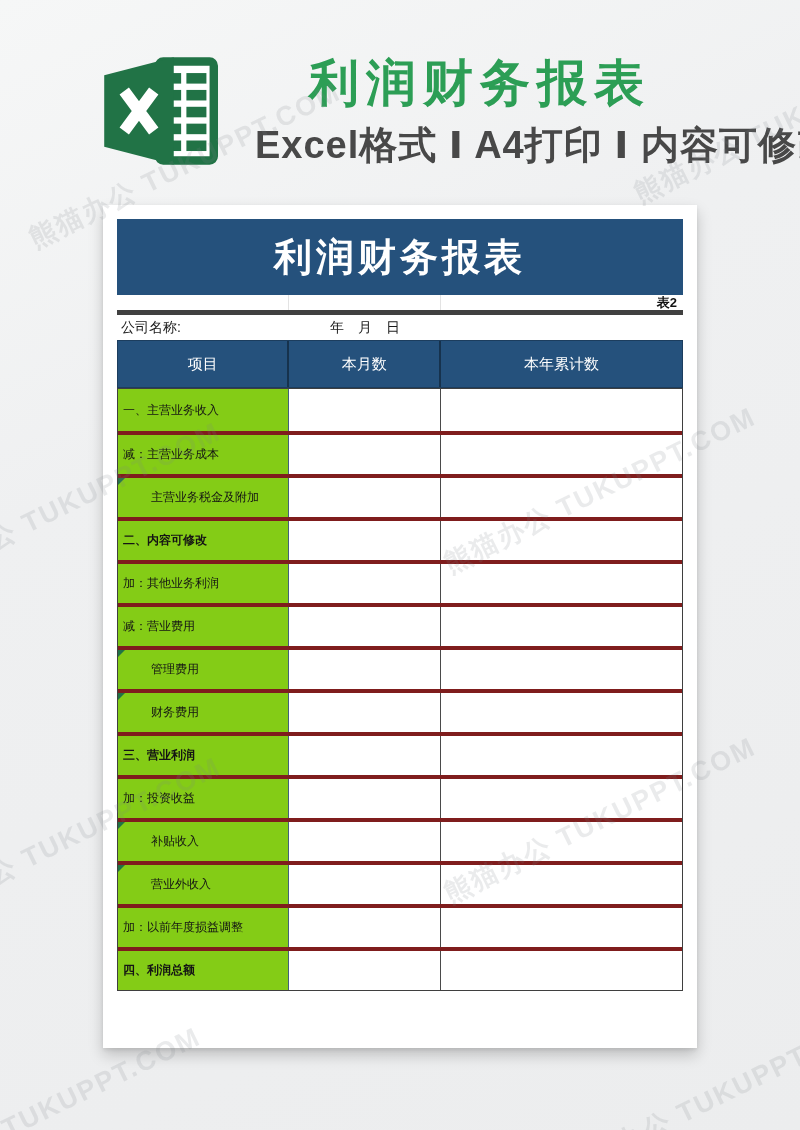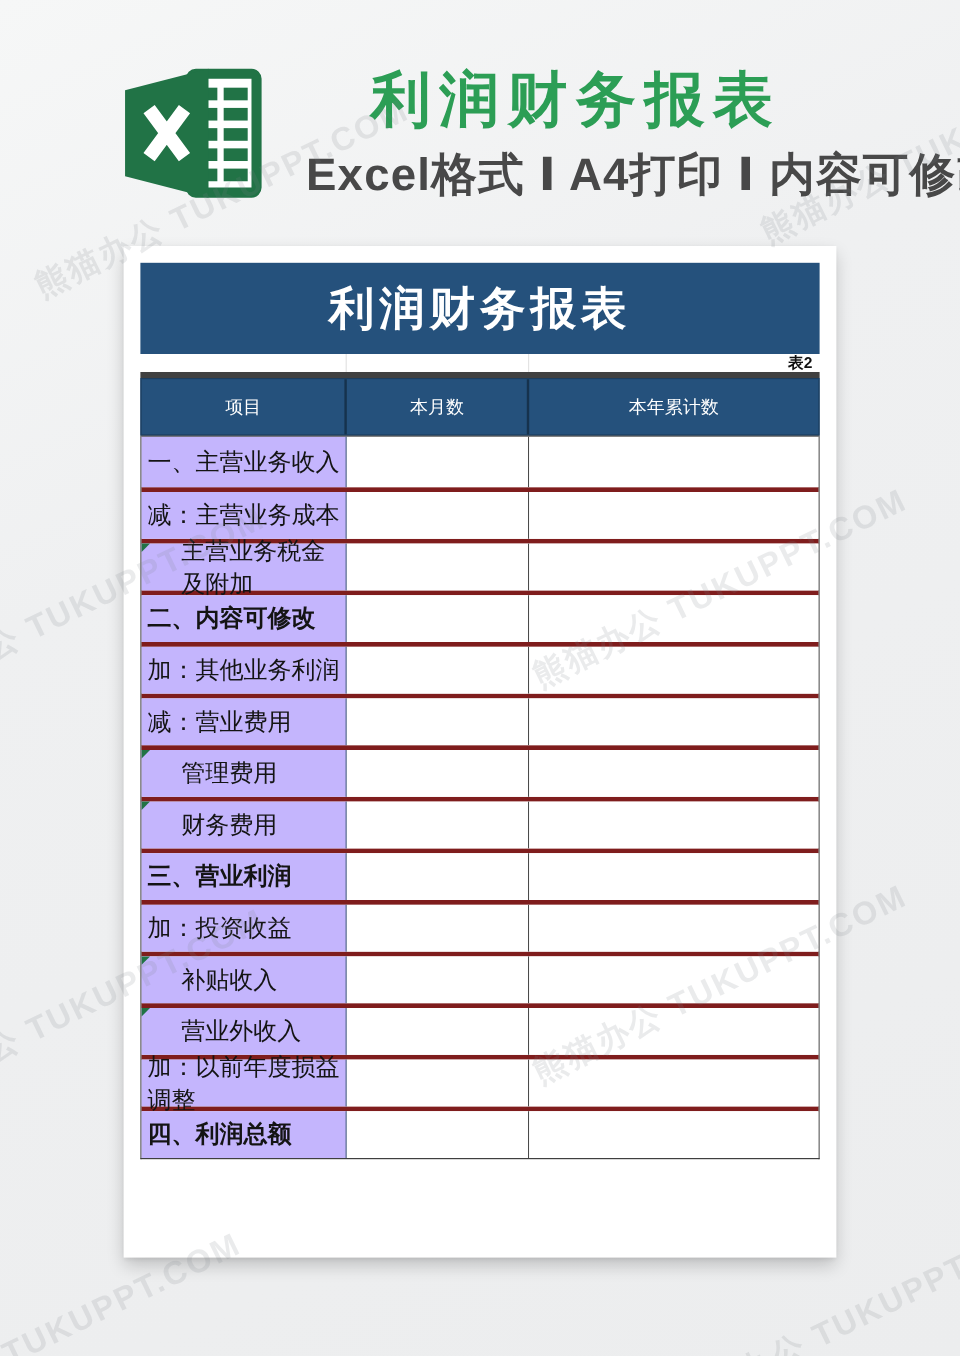--- a/index.html
+++ b/index.html
@@ -53,23 +53,24 @@
     display:flex; align-items:center; justify-content:center;
     color:#fff; font-size:15px; border-right:2px solid #16324d;
   }
   .th:last-child { border-right:none; }
 
   .tbody { border:1px solid #3f3f3f; border-top:none; }
   .trow { display:flex; height:43px; border-top:4px solid #7f1d1d; }
   .trow:first-child { border-top:1px solid #3f3f3f; }
   .td { position:relative; }
   .td-label {
-    background:#c4b5fd; display:flex; align-items:center;
-    font-size:20px; color:#141414; padding-left:5px;
+    background:#84cc16; display:flex; align-items:center;
+    font-size:12px; color:#141414; padding-left:5px;
     border-right:1px solid #44607a;
+    text-align:right;
   }
   .td-month { border-right:1px solid #4a4a4a; background:#fff; }
   .td-ytd { background:#fff; }
   .trow.bold .td-label { font-weight:bold; }
   .trow.indent .td-label { padding-left:33px; }
   .marker {
     position:absolute; left:0; top:0; width:0; height:0;
     border-top:7px solid #217346; border-right:7px solid transparent;
   }
 
@@ -112,20 +113,25 @@
 <div class="card">
 
   <div class="banner">利润财务报表</div>
 
   <div class="row-tag">
     <div class="cell c1"></div>
     <div class="cell c2"></div>
     <div class="cell c3 tag-label">表2</div>
   </div>
 
+  <div class="row-company">
+    <div class="c1 company-label">公司名称:</div>
+    <div class="c2 date-label">年　月　日</div>
+    <div class="c3"></div>
+  </div>
 
   <div class="thead">
     <div class="th c1">项目</div>
     <div class="th c2">本月数</div>
     <div class="th c3">本年累计数</div>
   </div>
 
   <div class="tbody">
     <div class="trow">
       <div class="td td-label c1">一、主营业务收入</div>

